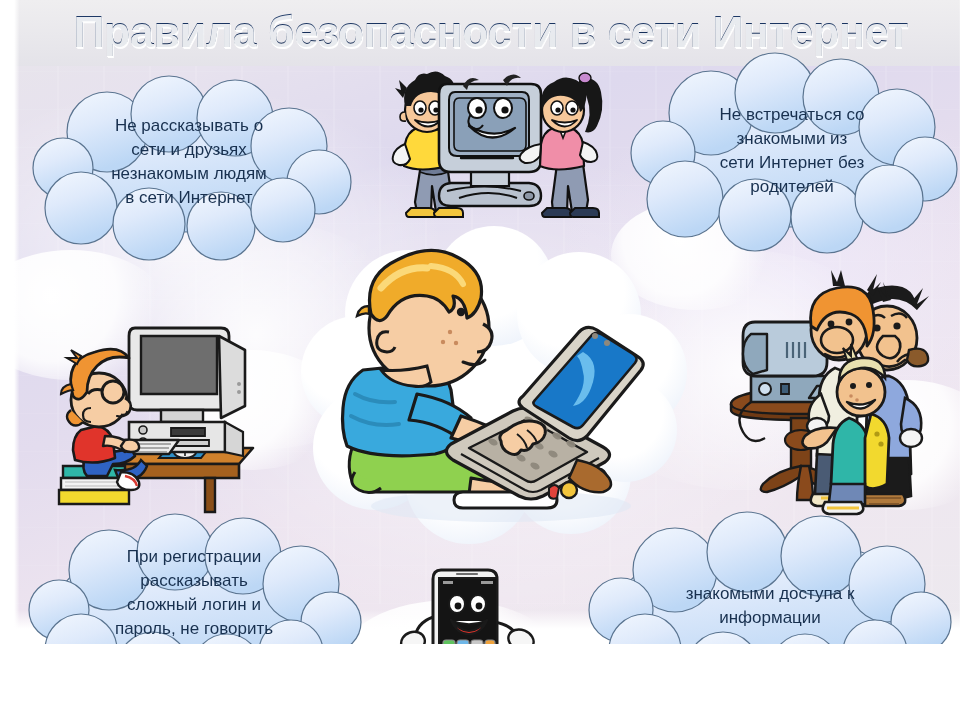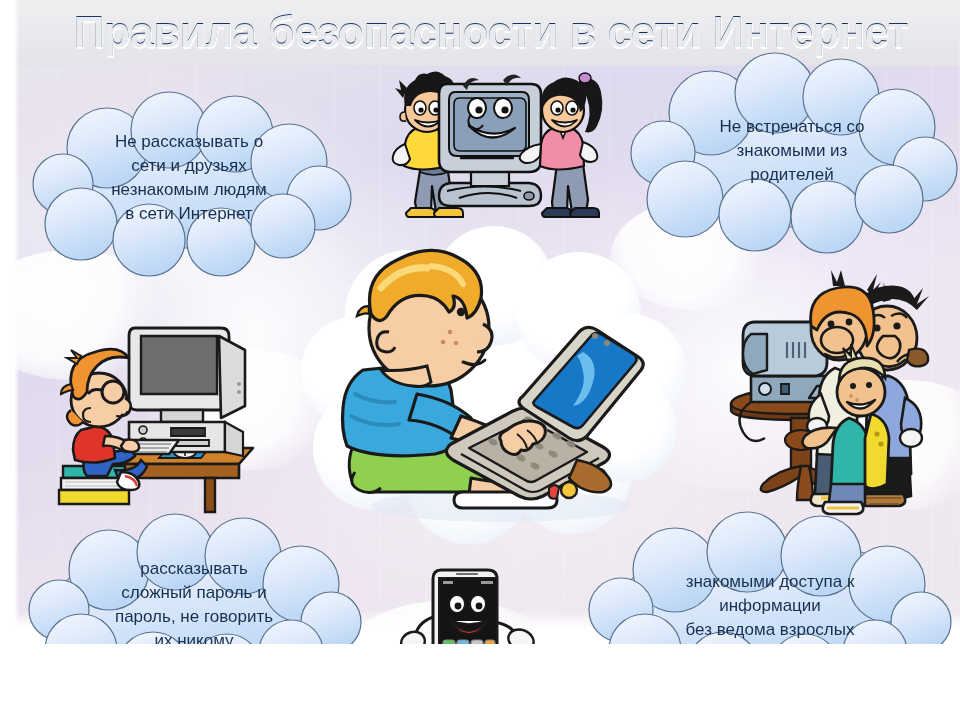--- a/index.html
+++ b/index.html
@@ -562,21 +562,21 @@
 
       <g stroke="#8a8a8a" stroke-width="1.2">
         <rect x="48" y="80" width="12" height="12" rx="3" fill="#5fc35f"></rect>
         <rect x="62" y="80" width="12" height="12" rx="3" fill="#6fb7e8"></rect>
         <rect x="76" y="80" width="12" height="12" rx="3" fill="#c8c8c8"></rect>
         <rect x="90" y="80" width="10" height="12" rx="3" fill="#f0a33c"></rect>
       </g>
     </svg>
   </div>
 
-  <div class="cloud" style="left:22px; top:92px; width:312px; height:172px;">
+  <div class="cloud" style="left:22px; top:76px; width:312px; height:172px;">
     <svg viewBox="0 0 312 172" width="312" height="172">
       <defs>
         <linearGradient id="cg1" x1="0" y1="0" x2="0.35" y2="1">
           <stop offset="0%" stop-color="#f2f7fe"></stop>
           <stop offset="45%" stop-color="#dfeafb"></stop>
           <stop offset="100%" stop-color="#bcd7f5"></stop>
         </linearGradient>
       </defs>
       <g fill="url(#cg1)" stroke="#5a7490" stroke-width="1.2">
         <ellipse cx="156" cy="90" rx="130" ry="66"></ellipse>
@@ -619,20 +619,21 @@
         <circle cx="30" cy="100" r="32"></circle>
         <circle cx="52" cy="146" r="38"></circle>
         <circle cx="122" cy="162" r="36"></circle>
         <circle cx="194" cy="164" r="36"></circle>
         <circle cx="256" cy="146" r="34"></circle>
       </g>
     </svg>
     <div class="cloud-text">
       <span>Не встречаться со</span>
       <span>знакомыми из</span>
+      <span>сети Интернет без</span>
       <span>родителей</span>
     </div>
   </div>
 
   <div class="cloud" style="left:18px; top:514px; width:330px; height:182px;">
     <svg viewBox="0 0 330 182" width="330" height="182">
       <defs>
         <linearGradient id="cg3" x1="0" y1="0" x2="0.35" y2="1">
           <stop offset="0%" stop-color="#f2f7fe"></stop>
           <stop offset="45%" stop-color="#dfeafb"></stop>
@@ -647,22 +648,23 @@
         <circle cx="272" cy="70" r="38"></circle>
         <circle cx="302" cy="108" r="30"></circle>
         <circle cx="30" cy="96" r="30"></circle>
         <circle cx="52" cy="136" r="36"></circle>
         <circle cx="124" cy="154" r="36"></circle>
         <circle cx="198" cy="154" r="34"></circle>
         <circle cx="262" cy="138" r="32"></circle>
       </g>
     </svg>
     <div class="cloud-text">
+      <span>При регистрации</span>
       <span>рассказывать</span>
-      <span>сложный пароль и</span>
+      <span>сложный логин и</span>
       <span>пароль, не говорить</span>
       <span>их никому</span>
     </div>
   </div>
 
   <div class="cloud" style="left:578px; top:516px; width:362px; height:180px;">
     <svg viewBox="0 0 362 180" width="362" height="180">
       <defs>
         <linearGradient id="cg4" x1="0" y1="0" x2="0.35" y2="1">
           <stop offset="0%" stop-color="#f2f7fe"></stop>
@@ -680,17 +682,16 @@
         <circle cx="32" cy="94" r="32"></circle>
         <circle cx="56" cy="134" r="36"></circle>
         <circle cx="134" cy="152" r="36"></circle>
         <circle cx="216" cy="152" r="34"></circle>
         <circle cx="286" cy="136" r="32"></circle>
       </g>
     </svg>
     <div class="cloud-text">
       <span>знакомыми доступа к</span>
       <span>информации</span>
-      <span>без ведома взрослых</span>
     </div>
   </div>
 
 </div>
 
 </body></html>

